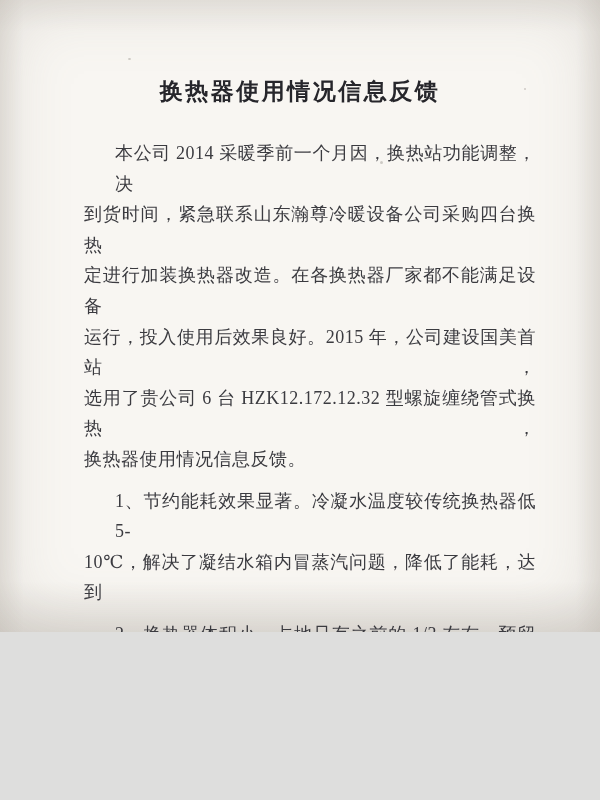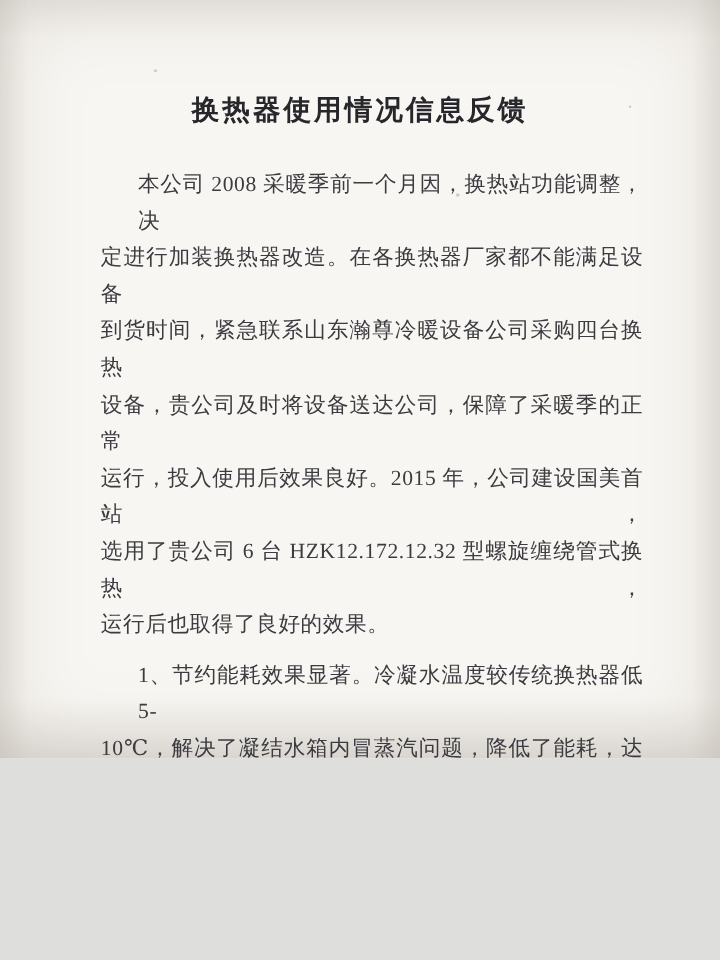--- a/index.html
+++ b/index.html
@@ -79,27 +79,26 @@
 </style>
 </head>
 <body>
 
 <div class="page">
 
   <h1 class="title">换热器使用情况信息反馈</h1>
 
   <div class="body" id="document-body">
       <div class="para">
-        <div class="line first">本公司 2008 采暖季前一个月因，换热站功能调整，决</div>
+        <div class="line first">本公司 2014 采暖季前一个月因，换热站功能调整，决</div>
+        <div class="line">到货时间，紧急联系山东瀚尊冷暖设备公司采购四台换热</div>
         <div class="line">定进行加装换热器改造。在各换热器厂家都不能满足设备</div>
-        <div class="line">到货时间，紧急联系山东瀚尊冷暖设备公司采购四台换热</div>
-        <div class="line">设备，贵公司及时将设备送达公司，保障了采暖季的正常</div>
         <div class="line">运行，投入使用后效果良好。2015 年，公司建设国美首站，</div>
         <div class="line">选用了贵公司 6 台 HZK12.172.12.32 型螺旋缠绕管式换热，</div>
-        <div class="line last">运行后也取得了良好的效果。</div>
+        <div class="line last">换热器使用情况信息反馈。</div>
       </div>
       <div class="para">
         <div class="line first">1、节约能耗效果显著。冷凝水温度较传统换热器低 5-</div>
         <div class="line">10℃，解决了凝结水箱内冒蒸汽问题，降低了能耗，达到</div>
       </div>
       <div class="para">
         <div class="line first">2、换热器体积小，占地只有之前的 1/3 左右，预留了</div>
         <div class="line last">充足的检修空间。</div>
       </div>
     </div>

